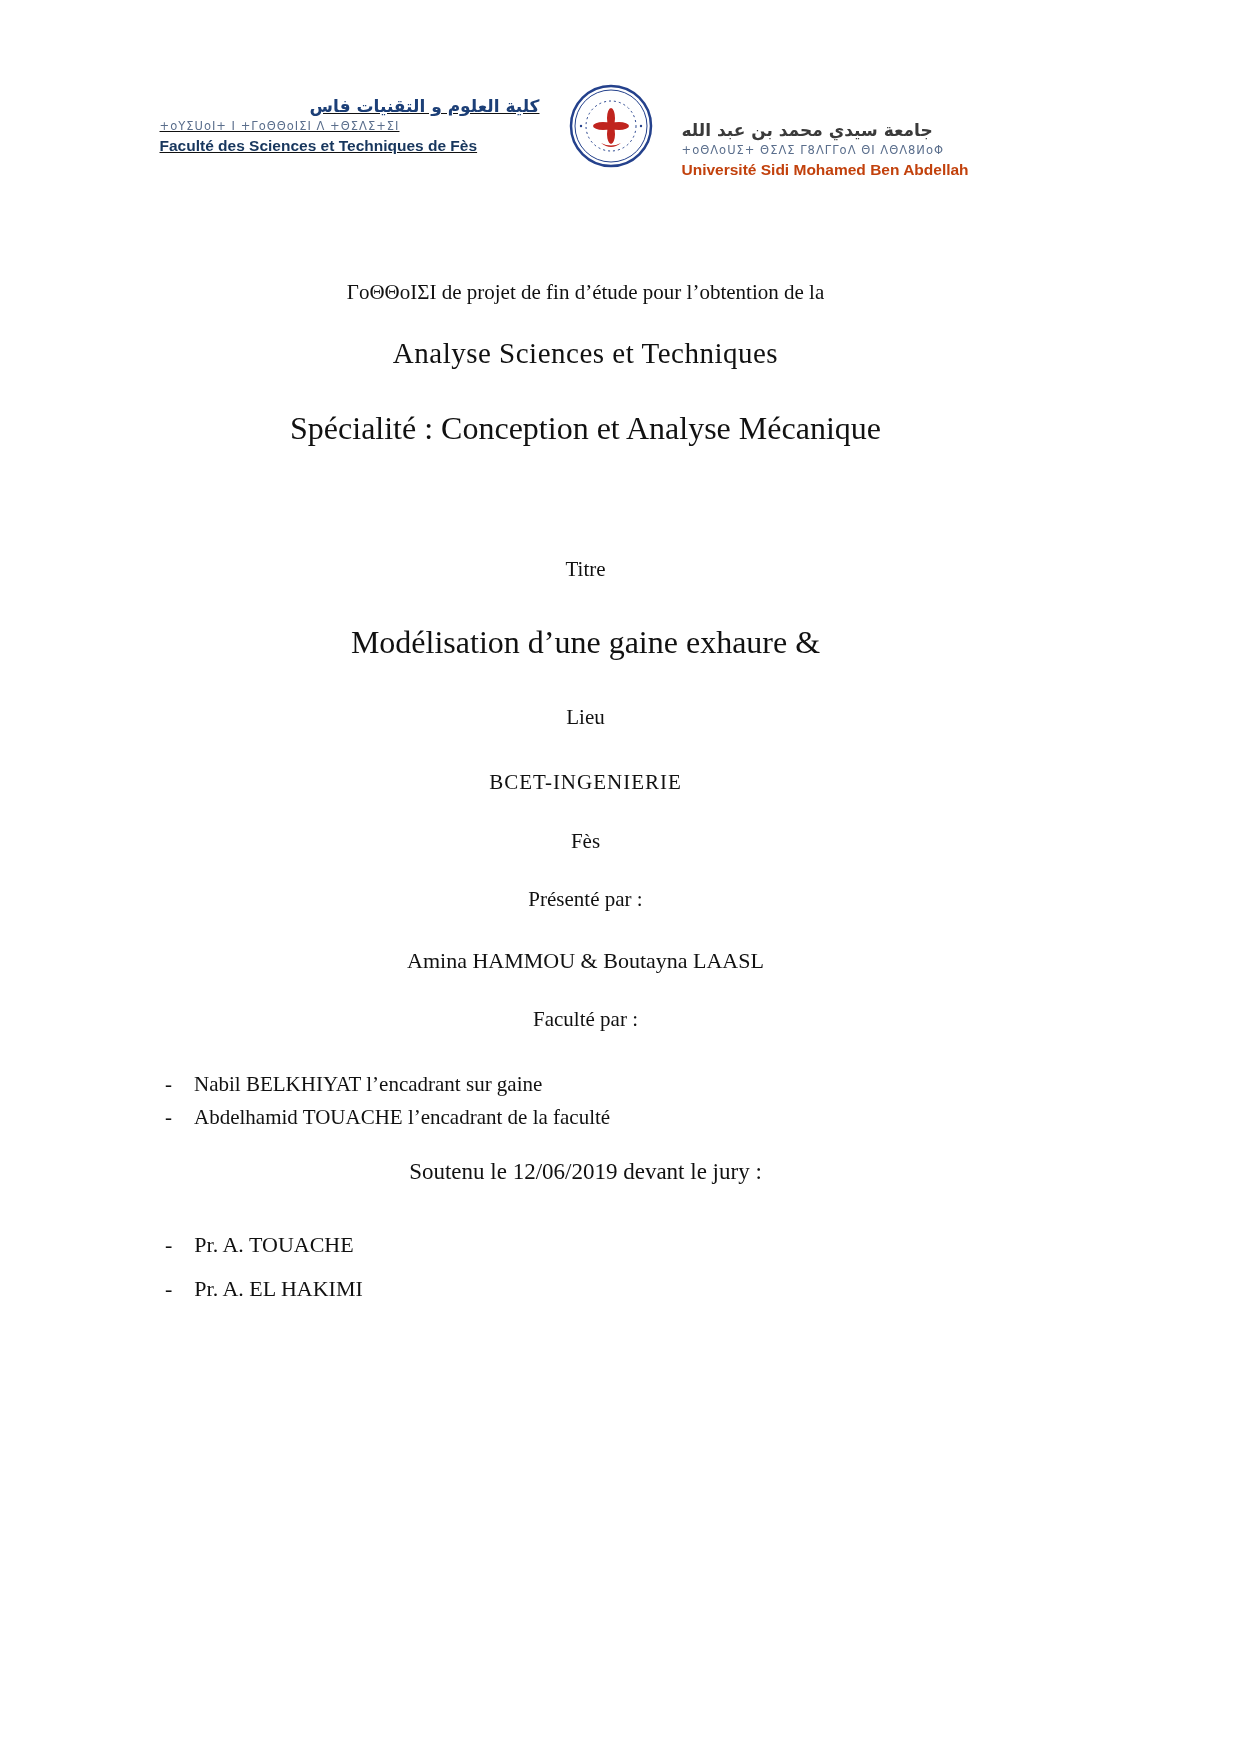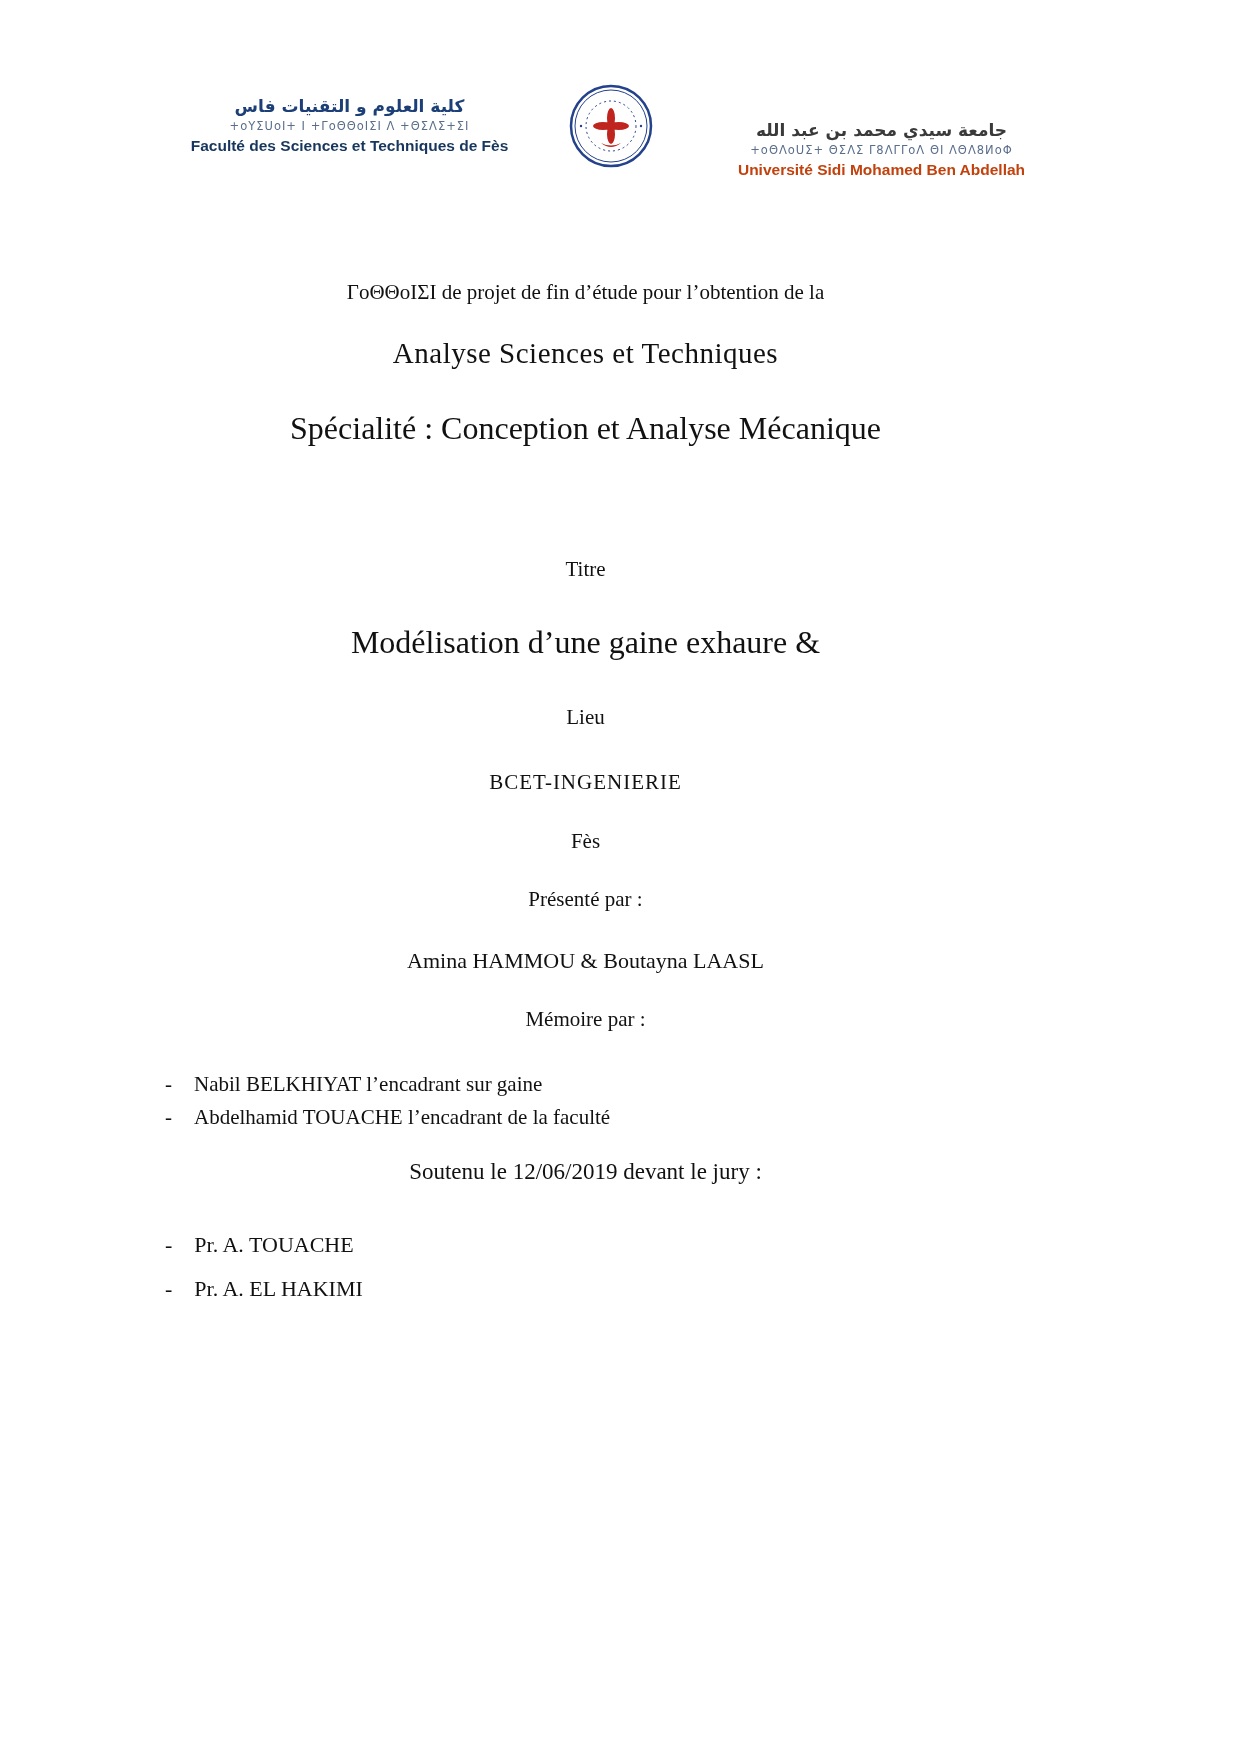--- a/index.html
+++ b/index.html
@@ -15,22 +15,22 @@
   
   .masthead{
     position:absolute;
     top:72px;left:0;right:0;
     display:flex;
     justify-content:center;
     align-items:center;
     gap:28px;
   }
   .inst{font-family:"Liberation Sans", sans-serif;line-height:1.25;}
-  .inst.left{width:380px;text-align:center;}
-  .inst.right{width:400px;text-align:center;margin-top:48px;}
+  .inst.left{width:380px;text-decoration:underline;}
+  .inst.right{width:400px;text-align:left;margin-top:48px;}
   .inst .arabic{
     font-family:"DejaVu Sans", sans-serif;
     font-size:17px;font-weight:bold;color:#3a3a3a;
     direction:rtl;
   }
   .inst.left .arabic{color:#1c3f77;}
   .inst .tif{
     font-size:11.5px;color:#5a6e8c;letter-spacing:1px;
     font-family:"DejaVu Sans", sans-serif;
     margin-top:2px;white-space:nowrap;
@@ -117,21 +117,21 @@
 
     <p class="t-label">Titre</p>
     <p class="t-title1">Modélisation d’une gaine exhaure &amp;</p>
 
     <p class="t-lieu">Lieu</p>
     <p class="t-company">BCET-INGENIERIE</p>
     <p class="t-city">Fès</p>
 
     <p class="t-presente">Présenté par :</p>
     <p class="t-authors">Amina HAMMOU &amp; Boutayna LAASL</p>
-    <p class="t-encadre">Mémoire par :</p>
+    <p class="t-encadre">Faculté par :</p>
 
     <div class="dash-list">
       <div class="dash-item">
         <span class="dash">-</span>
         <span>Nabil BELKHIYAT l’encadrant sur gaine</span>
       </div>
       <div class="dash-item">
         <span class="dash">-</span>
         <span>Abdelhamid TOUACHE l’encadrant de la faculté</span>
       </div>

